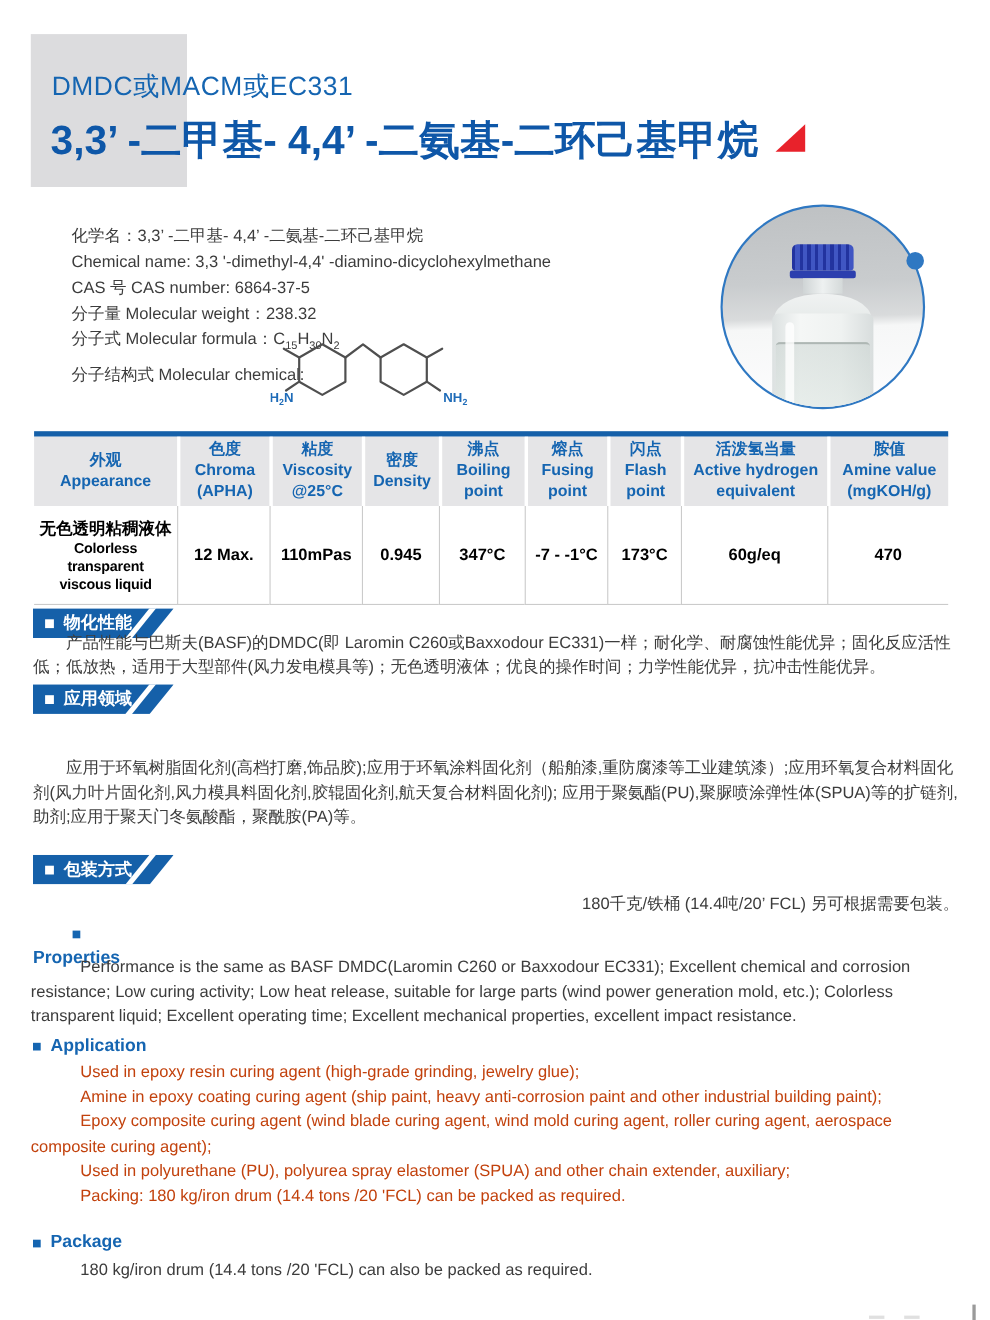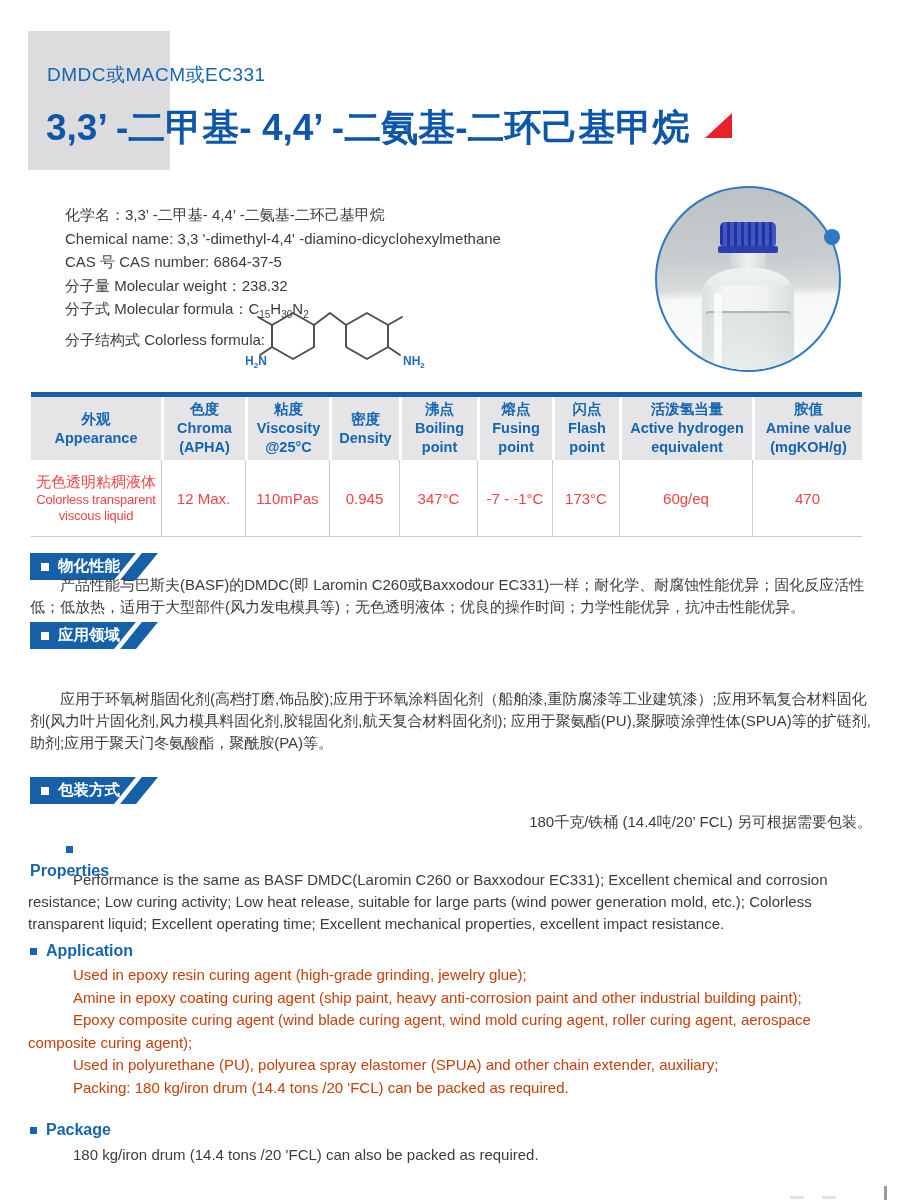--- a/index.html
+++ b/index.html
@@ -4,21 +4,21 @@
 <style>
   * { box-sizing: border-box; }
   html,body { margin:0; padding:0; background:#fff; }
   .page {
     position:relative; width:900px; height:1200px; background:#ffffff; overflow:hidden;
     font-family:"Liberation Sans","DejaVu Sans",sans-serif; color:#3c3c3c;
   }
 
   
   .gray-box { position:absolute; left:28px; top:31px; width:142px; height:139px; background:#dcdcde; }
-  .title-codes { position:absolute; left:47px; top:62px; font-size:19px; color:#1565b1; letter-spacing:.5px; }
+  .title-codes { position:absolute; left:47px; top:62px; font-size:24px; color:#1565b1; letter-spacing:.5px; }
   .title-main { position:absolute; left:46px; top:103px; font-size:37px; font-weight:bold; color:#0e57a8; display:flex; align-items:flex-start; gap:16px; white-space:nowrap; }
   .red-tri { width:0; height:0; border-left:27px solid transparent; border-bottom:25px solid #e8222b; margin-top:10px; flex:none; }
 
   
   .info { position:absolute; left:65px; top:203px; font-size:15px; line-height:23.5px; }
   .info sub { font-size:10px; }
   .structure-label { position:absolute; left:65px; top:331px; font-size:15px; }
   .structure { position:absolute; left:246px; top:299px; }
   .structure path, .structure polyline { fill:none; stroke:#4f4f4f; stroke-width:2; stroke-linecap:round; stroke-linejoin:round; }
   .structure text { fill:#1e6bb8; font-weight:bold; font-size:12px; font-family:"Liberation Sans",sans-serif; }
@@ -40,21 +40,21 @@
   .glare { position:absolute; left:12px; top:8px; width:8px; height:80px; background:rgba(255,255,255,.8); border-radius:4px; }
   .bshadow { position:absolute; left:50%; transform:translateX(-50%); top:168px; width:120px; height:12px; border-radius:50%;
              background:radial-gradient(closest-side,rgba(60,60,60,.14),rgba(60,60,60,0)); }
 
   
   .spec-table { position:absolute; left:31px; top:392px; width:831px; }
   .table-topbar { height:5px; background:#1560a9; }
   table { width:100%; border-collapse:separate; border-spacing:0; table-layout:fixed; }
   th { background:#e5e5e7; color:#1565b1; font-weight:bold; font-size:14.5px; line-height:1.32; height:60px; vertical-align:middle; padding:3px 1px; border-left:3px solid #fff; }
   th:first-child { border-left:none; }
-  td { background:#fff; color:#ef4444; font-size:15px; text-align:center; vertical-align:middle; height:77px; padding:2px; border-left:1px solid #cbcbcb; border-bottom:1px solid #cbcbcb; }
+  td { background:#fff; color:#000000; font-size:15px; text-align:center; vertical-align:middle; height:90px; padding:2px; border-left:1px solid #cbcbcb; border-bottom:1px solid #cbcbcb;font-weight:bold; }
   td:first-child { border-left:none; }
   .cell-cn { font-size:15px; line-height:20px; }
   .cell-en { font-size:13px; line-height:16px; letter-spacing:-.2px; }
 
   
   .banner { position:absolute; left:30px; width:128px; height:27px; background:#1560a9; color:#fff; font-size:15.5px; font-weight:bold;
             display:flex; align-items:center; padding-left:11px;
             clip-path:polygon(0 0,100% 0,calc(100% - 22px) 100%,0 100%); }
   .banner::after { content:""; position:absolute; top:-3px; bottom:-3px; right:27px; width:6px; background:#fff; transform:skewX(-39deg); }
   .bullet-w { width:8px; height:8px; background:#fff; margin-right:9px; flex:none; }
@@ -90,21 +90,21 @@
     <span class="red-tri"></span>
   </div>
 
   <div class="info">
     <div>化学名：3,3’ -二甲基- 4,4’ -二氨基-二环己基甲烷</div>
     <div>Chemical name: 3,3 '-dimethyl-4,4' -diamino-dicyclohexylmethane</div>
     <div>CAS 号 CAS number: 6864-37-5</div>
     <div>分子量 Molecular weight：238.32</div>
     <div><span>分子式 Molecular formula：</span><span>C</span><sub>15</sub><span>H</span><sub>30</sub><span>N</span><sub>2</sub></div>
   </div>
-  <div class="structure-label">分子结构式 Colorless formula:</div>
+  <div class="structure-label">分子结构式 Molecular chemical:</div>
 
   <svg class="structure" width="185" height="76" viewBox="0 0 185 76">
     <path d="M26,26 L47,14 L68,26 L68,48 L47,60 L26,48 Z"></path>
     <path d="M26,26 L12,18"></path>
     <path d="M26,48 L14,56"></path>
     <path d="M68,26 L84,14 L100,26"></path>
     <path d="M100,26 L121,14 L142,26 L142,48 L121,60 L100,48 Z"></path>
     <path d="M142,26 L156,18"></path>
     <path d="M142,48 L154,56"></path>
     <text x="-1" y="66"><tspan>H</tspan><tspan class="sub" dy="3">2</tspan><tspan dy="-3">N</tspan></text>

